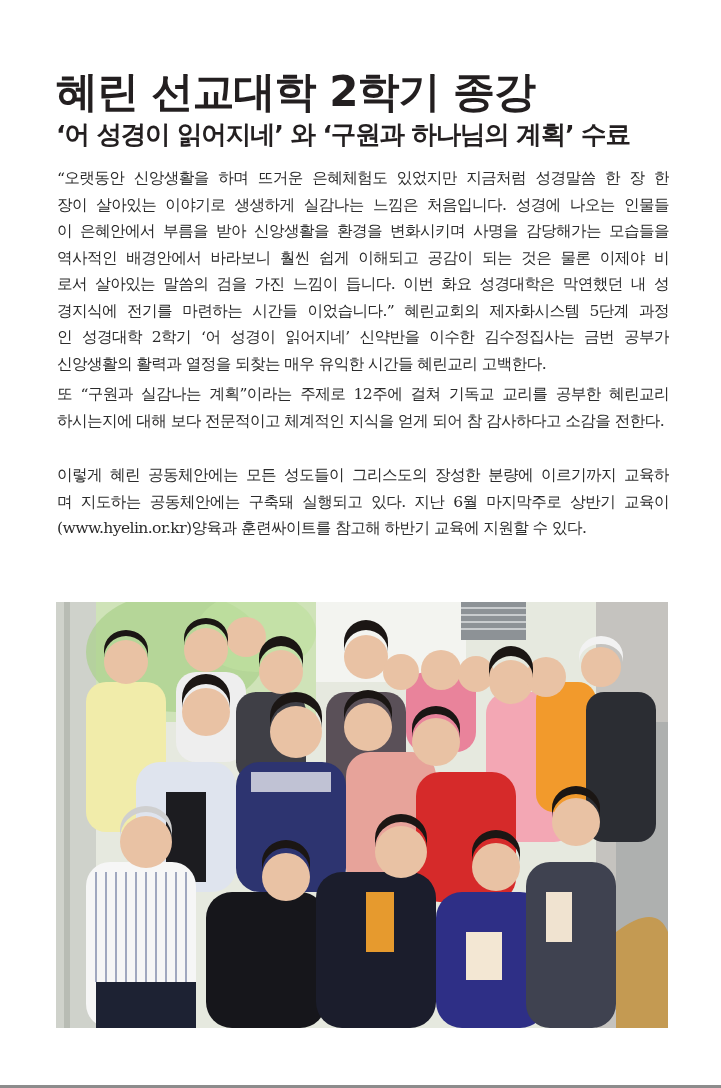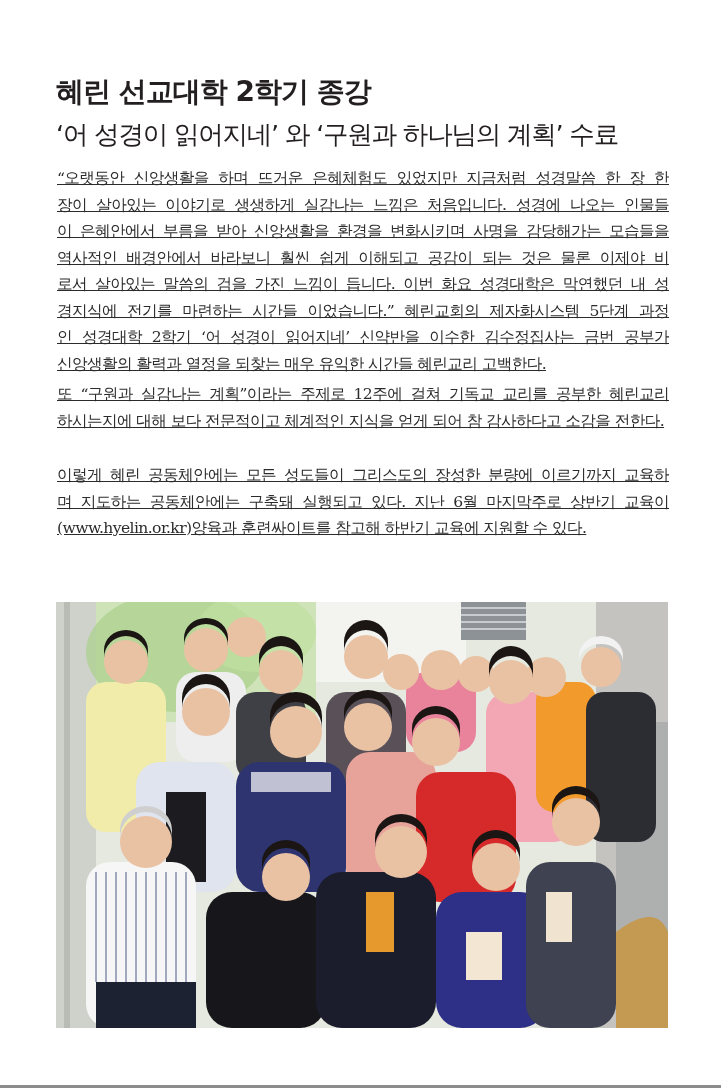--- a/index.html
+++ b/index.html
@@ -4,33 +4,33 @@
 <style>
   html, body { margin: 0; padding: 0; }
   body {
     width: 721px; height: 1088px; position: relative; overflow: hidden;
     background: #ffffff; color: #231f20;
     font-family: "DejaVu Serif", "Liberation Serif", serif;
   }
   .title {
     position: absolute; left: 56px; top: 70px; margin: 0;
     font-family: "DejaVu Sans", "Liberation Sans", sans-serif;
-    font-weight: bold; font-size: 28px; letter-spacing: -1px; line-height: 44px;
+    font-weight: bold; font-size: 42px; letter-spacing: -1px; line-height: 44px;
     color: #231f20; white-space: nowrap;
   }
   .subtitle {
     position: absolute; left: 56px; top: 117px; margin: 0;
     font-family: "DejaVu Sans", "Liberation Sans", sans-serif;
-    font-weight: normal; font-size: 25.5px; letter-spacing: -1.2px; line-height: 34px;
+    font-weight: bold; font-size: 25.5px; letter-spacing: -1.2px; line-height: 34px;
     color: #231f20; white-space: nowrap;
   }
   .body-text { position: absolute; left: 57px; width: 612px; }
   .para {
     margin: 0; font-size: 15.6px; line-height: 26.5px; letter-spacing: -0.6px;
-    text-align: justify; text-align-last: left; color: #2b2b2b; text-decoration: underline;
+    text-align: justify; text-align-last: left; color: #2b2b2b;
   }
   .para .line { display: block; white-space: nowrap; overflow: hidden; text-align-last: justify; }
   .para .line.last { text-align-last: left; }
   .photo {
     position: absolute; left: 56px; top: 602px; width: 612px; height: 426px;
     overflow: hidden; background: #d9dcd4;
   }
   .photo svg { display: block; }
   .bottom-rule {
     position: absolute; left: 0; top: 1085px; width: 721px; height: 3px; background: #8c8c8c;

